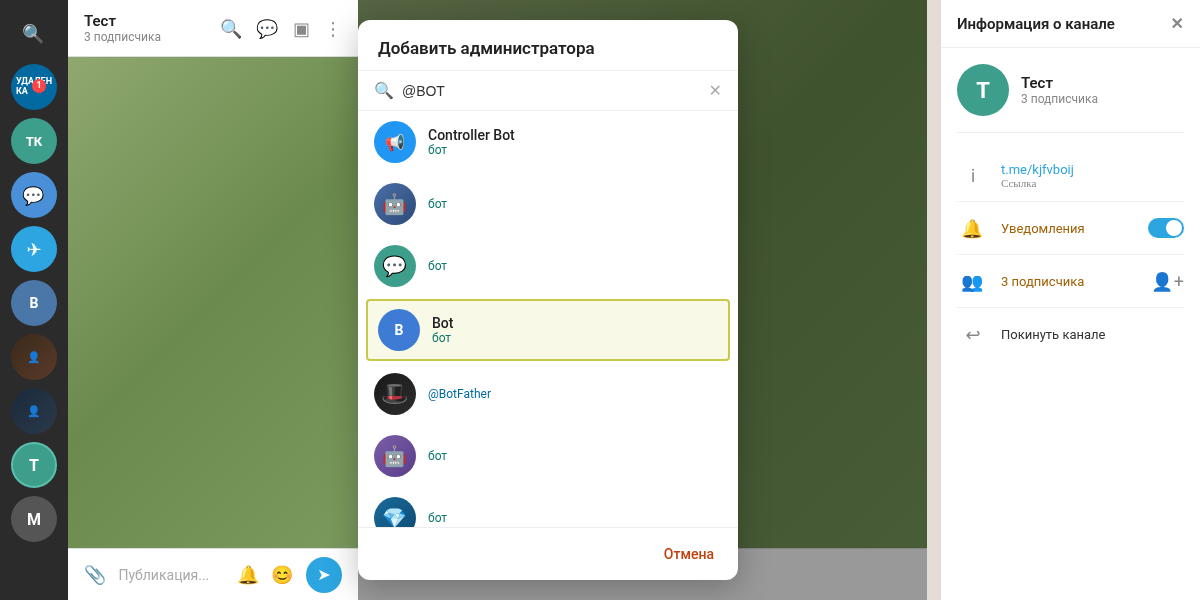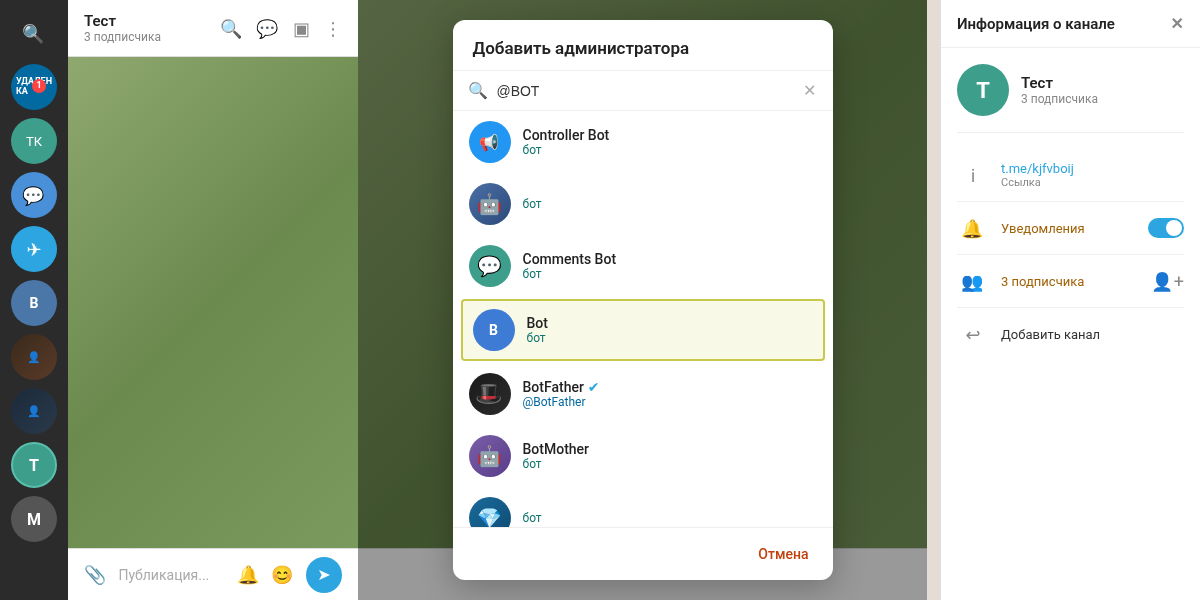--- a/index.html
+++ b/index.html
@@ -169,21 +169,21 @@
       height: 32px;
       display: flex;
       align-items: center;
       justify-content: center;
       color: #888;
       font-size: 18px;
       flex-shrink: 0;
     }
     .info-row-text { font-size: 13px; color: #a16207; flex: 1; }
     .info-row-link { font-size: 13px; color: #2ca5e0; }
-    .info-row-sublabel { font-size: 11px; color: #888; }
+    .info-row-sublabel { font-size: 11px; color: #888; font-family: Liberation Serif, serif; }
 
     .toggle {
       width: 36px;
       height: 20px;
       background: #2ca5e0;
       border-radius: 10px;
       position: relative;
       flex-shrink: 0;
     }
     .toggle::after {
@@ -215,21 +215,20 @@
     }
     .leave-text { font-size: 13px; color: #333; }
 
     
     .modal-overlay {
       position: absolute;
       top: 0; left: 0; right: 0; bottom: 0;
       background: rgba(0,0,0,0.4);
       display: flex;
       align-items: center;
-      justify-content: center;
       z-index: 100;
     }
     .modal {
       width: 380px;
       background: #fff;
       border-radius: 12px;
       box-shadow: 0 8px 32px rgba(0,0,0,0.25);
       overflow: hidden;
       max-height: 560px;
       display: flex;
@@ -324,21 +323,21 @@
       text-align: center;
       line-height: 1;
     }
   </style>
 </head>
 <body>
 
 <div class="sidebar">
   <div class="sidebar-icon search">🔍</div>
   <div class="sidebar-icon red" style="font-size:9px; padding:2px; line-height:1.1;">УДАЛЕН<br>КА<br><span style="background:#e05050;border-radius:50%;width:14px;height:14px;display:inline-flex;align-items:center;justify-content:center;font-size:9px;position:absolute;margin-top:-2px;margin-left:10px;background:#ff4444;color:white;">1</span></div>
-  <div class="sidebar-icon teal" style="font-size:13px;font-weight:normal;">ТК</div>
+  <div class="sidebar-icon teal" style="font-size:13px;font-weight:bold;">ТК</div>
   <div class="sidebar-icon blue-chat">💬</div>
   <div class="sidebar-icon telegram">✈</div>
   <div class="sidebar-icon vk">В</div>
   <div class="sidebar-icon photo1" style="background:linear-gradient(135deg,#3a2a1a,#5a3a2a);font-size:11px;color:#aaa;">👤</div>
   <div class="sidebar-icon photo2" style="background:linear-gradient(135deg,#1a2a3a,#2a3a4a);font-size:11px;color:#aaa;">👤</div>
   <div class="sidebar-icon teal-t active" style="background:#3d9e8c;font-weight:bold;border:2px solid #5abfad;">Т</div>
   <div class="sidebar-icon gray-m" style="background:#555;font-weight:bold;">М</div>
 </div>
 
 <div class="chat-list">
@@ -397,48 +396,42 @@
         <div class="modal-item">
           <div class="item-avatar" style="background:linear-gradient(135deg,#4a6fa5,#2c4a7a); font-size:20px;">🤖</div>
           <div class="item-info">
             <div class="item-sub">бот</div>
           </div>
         </div>
 
         <div class="modal-item">
           <div class="item-avatar teal-av" style="font-size:20px;">💬</div>
           <div class="item-info">
-            <div class="item-name">Comments Bot</div>
             <div class="item-sub">бот</div>
           </div>
         </div>
 
         <div class="modal-item selected">
           <div class="item-avatar blue-b">В</div>
           <div class="item-info">
             <div class="item-name">Bot</div>
             <div class="item-sub">бот</div>
           </div>
         </div>
 
         <div class="modal-item">
           <div class="item-avatar avatar-gotfather" style="background:linear-gradient(135deg,#1a1a1a,#2c2c2c); font-size:22px; display:flex;align-items:center;justify-content:center;">🎩</div>
           <div class="item-info">
-            <div class="item-name">
-              BotFather
-              <span class="verified-badge">✔</span>
-            </div>
             <div class="item-username">@BotFather</div>
           </div>
         </div>
 
         <div class="modal-item">
           <div class="item-avatar" style="background:linear-gradient(135deg,#7b5ea7,#5a3d8a); font-size:20px;">🤖</div>
           <div class="item-info">
-            <div class="item-name">BotMother</div>
             <div class="item-sub">бот</div>
           </div>
         </div>
 
         <div class="modal-item">
           <div class="item-avatar" style="background:linear-gradient(135deg,#1a6b9a,#0d4a73); font-size:20px;">💎</div>
           <div class="item-info">
             <div class="item-sub">бот</div>
           </div>
         </div>
@@ -484,16 +477,16 @@
     </div>
 
     <div class="info-row">
       <div class="info-row-icon">👥</div>
       <div class="info-row-text">3 подписчика</div>
       <div style="color:#888; font-size:18px;">👤+</div>
     </div>
 
     <div class="leave-row">
       <div class="leave-icon">↩</div>
-      <div class="leave-text">Добавить канал</div>
+      <div class="leave-text">Покинуть канале</div>
     </div>
   </div>
 </div>
 
 </body></html>

